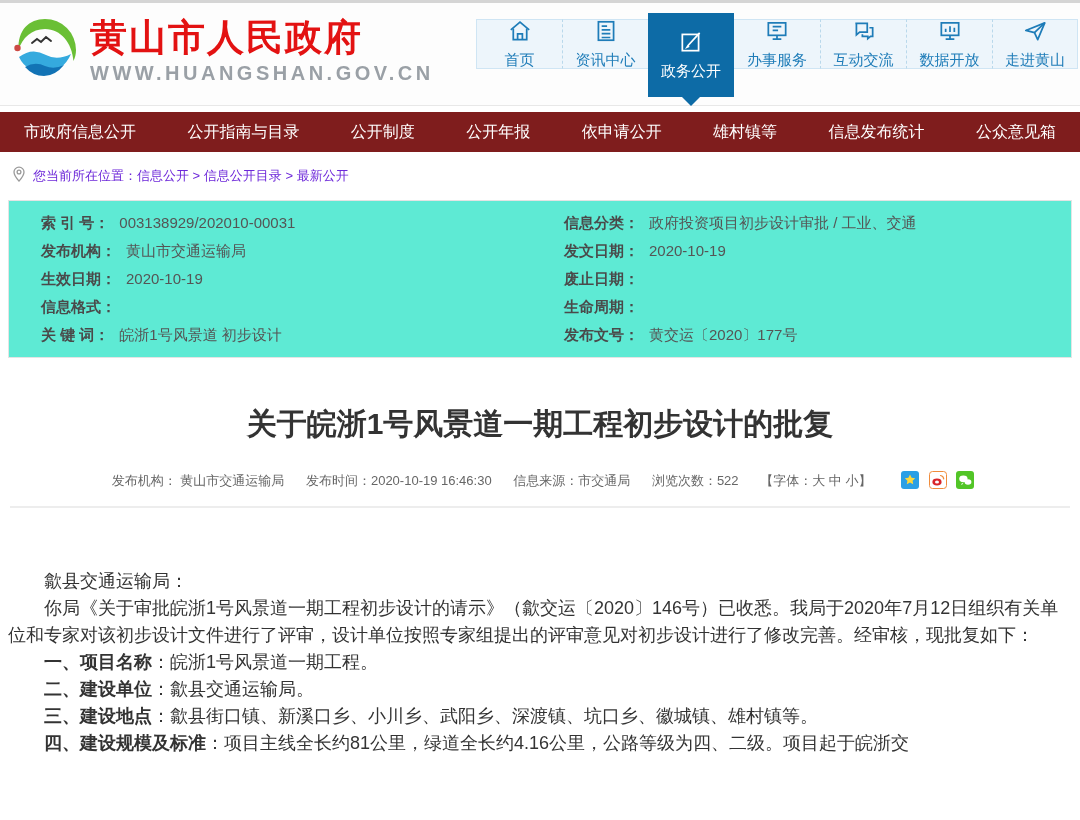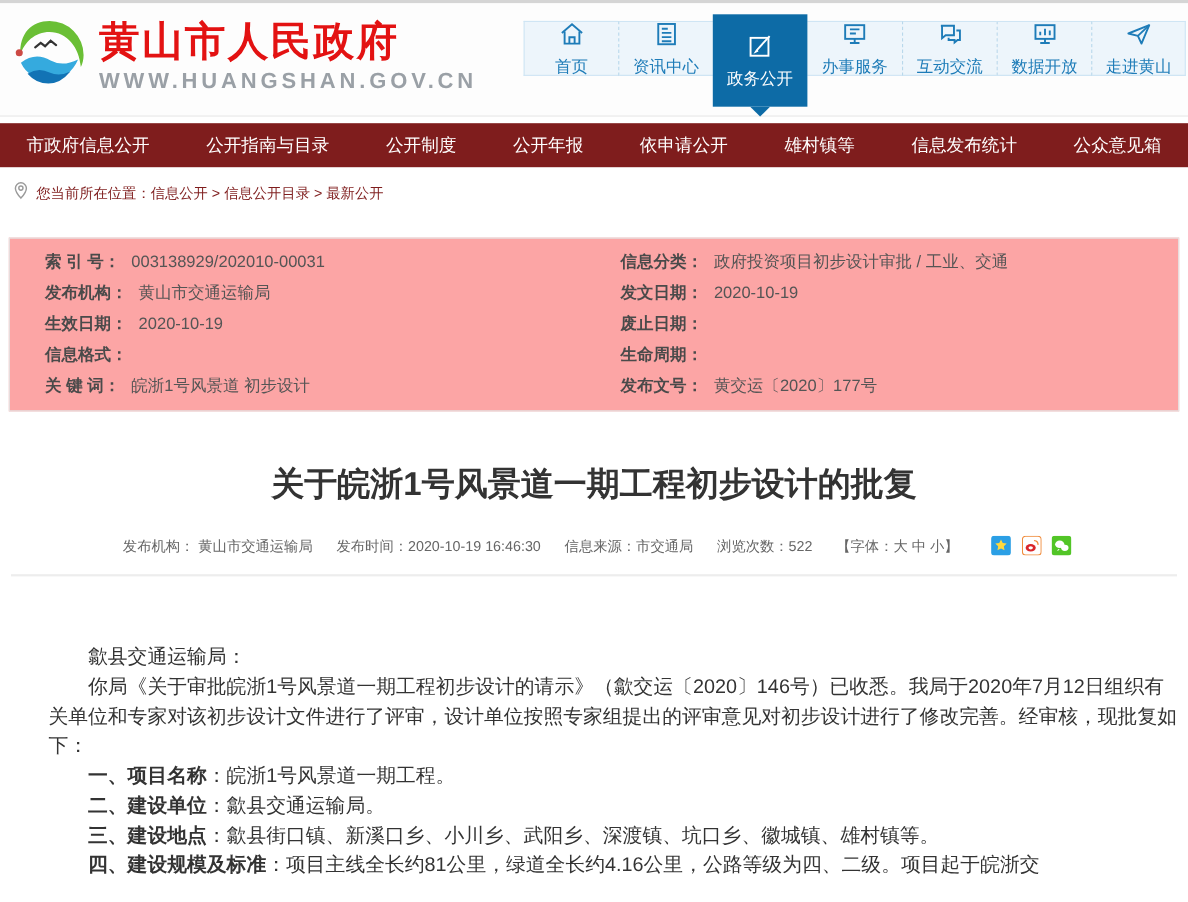--- a/index.html
+++ b/index.html
@@ -30,39 +30,39 @@
   .tab.active::after { content:""; position:absolute; top:100%; left:50%; margin-left:-9px;
                        border:9px solid transparent; border-top-color:#0d6ba6; }
 
   
   .subnav { margin-top:6px; height:40px; background:#7f1d1d; display:flex; align-items:center;
             justify-content:space-between; padding:0 24px; }
   .snav { color:#fff; font-size:16px; text-decoration:none; cursor:pointer; }
 
   
   .breadcrumb { height:48px; display:flex; align-items:center; gap:7px; padding-left:12px; }
-  .breadcrumb .btext { font-size:13px; color:#7f1d1d; }
-
-  
-  .meta-panel { margin:16px 8px; background:#fca5a5; border:1px solid #e4e4e4; padding:8px 16px 8px 0; }
+  .breadcrumb .btext { font-size:13px; color:#6d28d9; }
+
+  
+  .meta-panel { margin:0 8px; background:#5eead4; border:1px solid #e4e4e4; padding:8px 16px 8px 0; }
   .mrow { display:flex; line-height:28px; font-size:15px; }
   .mcell { width:50%; padding-left:32px; }
   .mcell.wide { width:100%; }
   .mlabel { font-weight:bold; color:#4a4a4a; white-space:pre; margin-right:10px; }
   .mvalue { color:#555; }
 
   
   .article-title { margin-top:46px; text-align:center; font-size:30px; font-weight:bold; color:#333; }
   .article-meta { margin-top:26px; text-align:center; font-size:13px; color:#666; }
   .article-meta .seg { margin:0 9px; }
   .share { display:inline-block; margin-left:14px; }
   .share .sicon { display:inline-block; margin:0 3px; vertical-align:-4px; cursor:pointer; }
   .divider { margin:14px 10px 0 10px; border-top:2px solid #ededed; }
 
-  .body-text { margin-top:60px; padding:0 8px;margin-left:36px; }
+  .body-text { margin-top:60px; padding:0 8px; }
   .body-text p { font-size:18px; line-height:27px; color:#333; text-indent:2em; }
   .body-text p b { font-weight:bold; }
 </style>
 </head>
 <body>
 
 <div class="topstrip"></div>
 
 <div class="header">
   <div class="brand">

